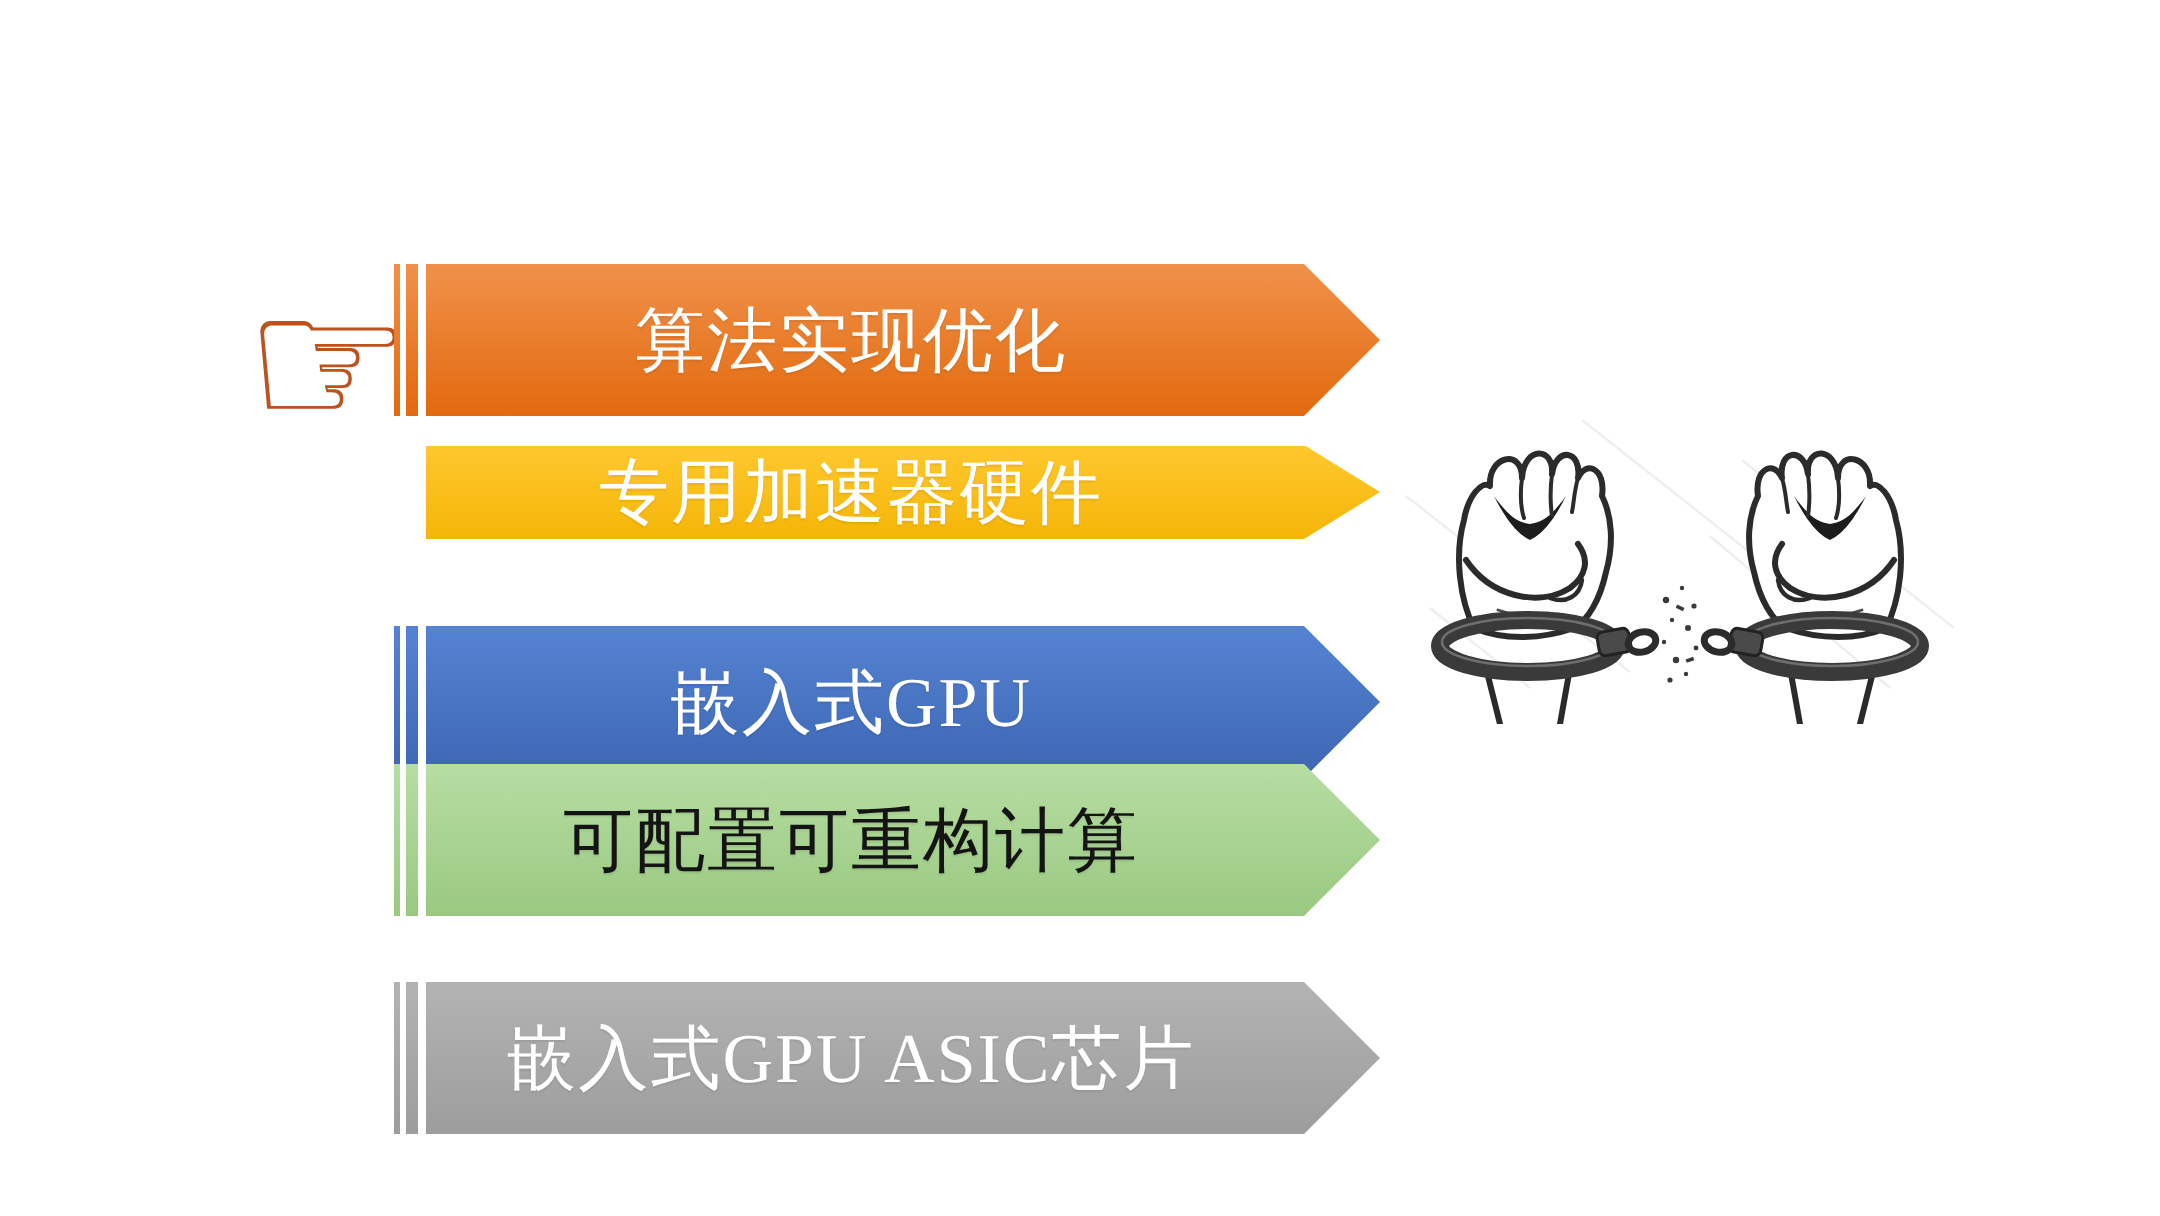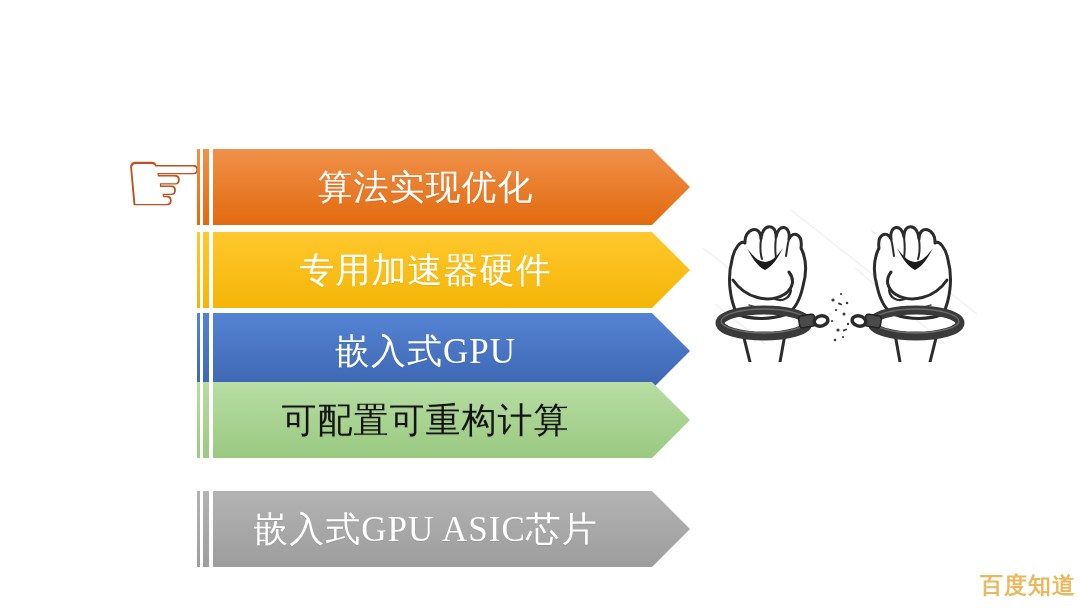--- a/index.html
+++ b/index.html
@@ -44,29 +44,29 @@
 </style>
 </head>
 <body>
 
 <div class="slide">
 
 
   <div class="pointer-hand" style="color: rgb(189, 82, 31);">☞</div>
 
   <div id="arrow-container">
-    <div class="arrow-row" style="top: 149px; --c1: #f0914a; --c2: #e26a0e; --tc: #ffffff;">
+    <div class="arrow-row" style="top: 132px; --c1: #f0914a; --c2: #e26a0e; --tc: #ffffff;">
       <div class="arrow-stripe-1"></div>
       <div class="arrow-stripe-2"></div>
       <div class="arrow-body">
         <span class="arrow-label">算法实现优化</span>
       </div>
     </div>
 
-    <div class="arrow-row" style="top: 232px; --c1: #ffc82e; --c2: #f4b506; --tc: #ffffff;">
+    <div class="arrow-row" style="top: 208px; align-items: center; --c1: #ffc82e; --c2: #f4b506; --tc: #ffffff;">
       <div class="arrow-stripe-1"></div>
       <div class="arrow-stripe-2"></div>
       <div class="arrow-body">
         <span class="arrow-label">专用加速器硬件</span>
       </div>
     </div>
 
     <div class="arrow-row" style="top: 313px; --c1: #5583d3; --c2: #3d66b2; --tc: #ffffff;">
       <div class="arrow-stripe-1"></div>
       <div class="arrow-stripe-2"></div>
@@ -147,15 +147,14 @@
       <circle cx="137" cy="117" r="1.1"></circle>
       <circle cx="153" cy="120" r="1.2"></circle>
       <circle cx="143" cy="126" r="1.6"></circle>
       <circle cx="148" cy="133" r="1.1"></circle>
       <circle cx="140" cy="136" r="1.3"></circle>
       <rect x="143" y="99" width="4" height="1.8" transform="rotate(25 145 100)"></rect>
       <rect x="148" y="125" width="4" height="1.8" transform="rotate(-20 150 126)"></rect>
     </g>
   </svg>
 
-  <div class="watermark" style="color: rgb(233, 185, 95);">百度知道</div>
 
 </div>
 
 </body></html>

